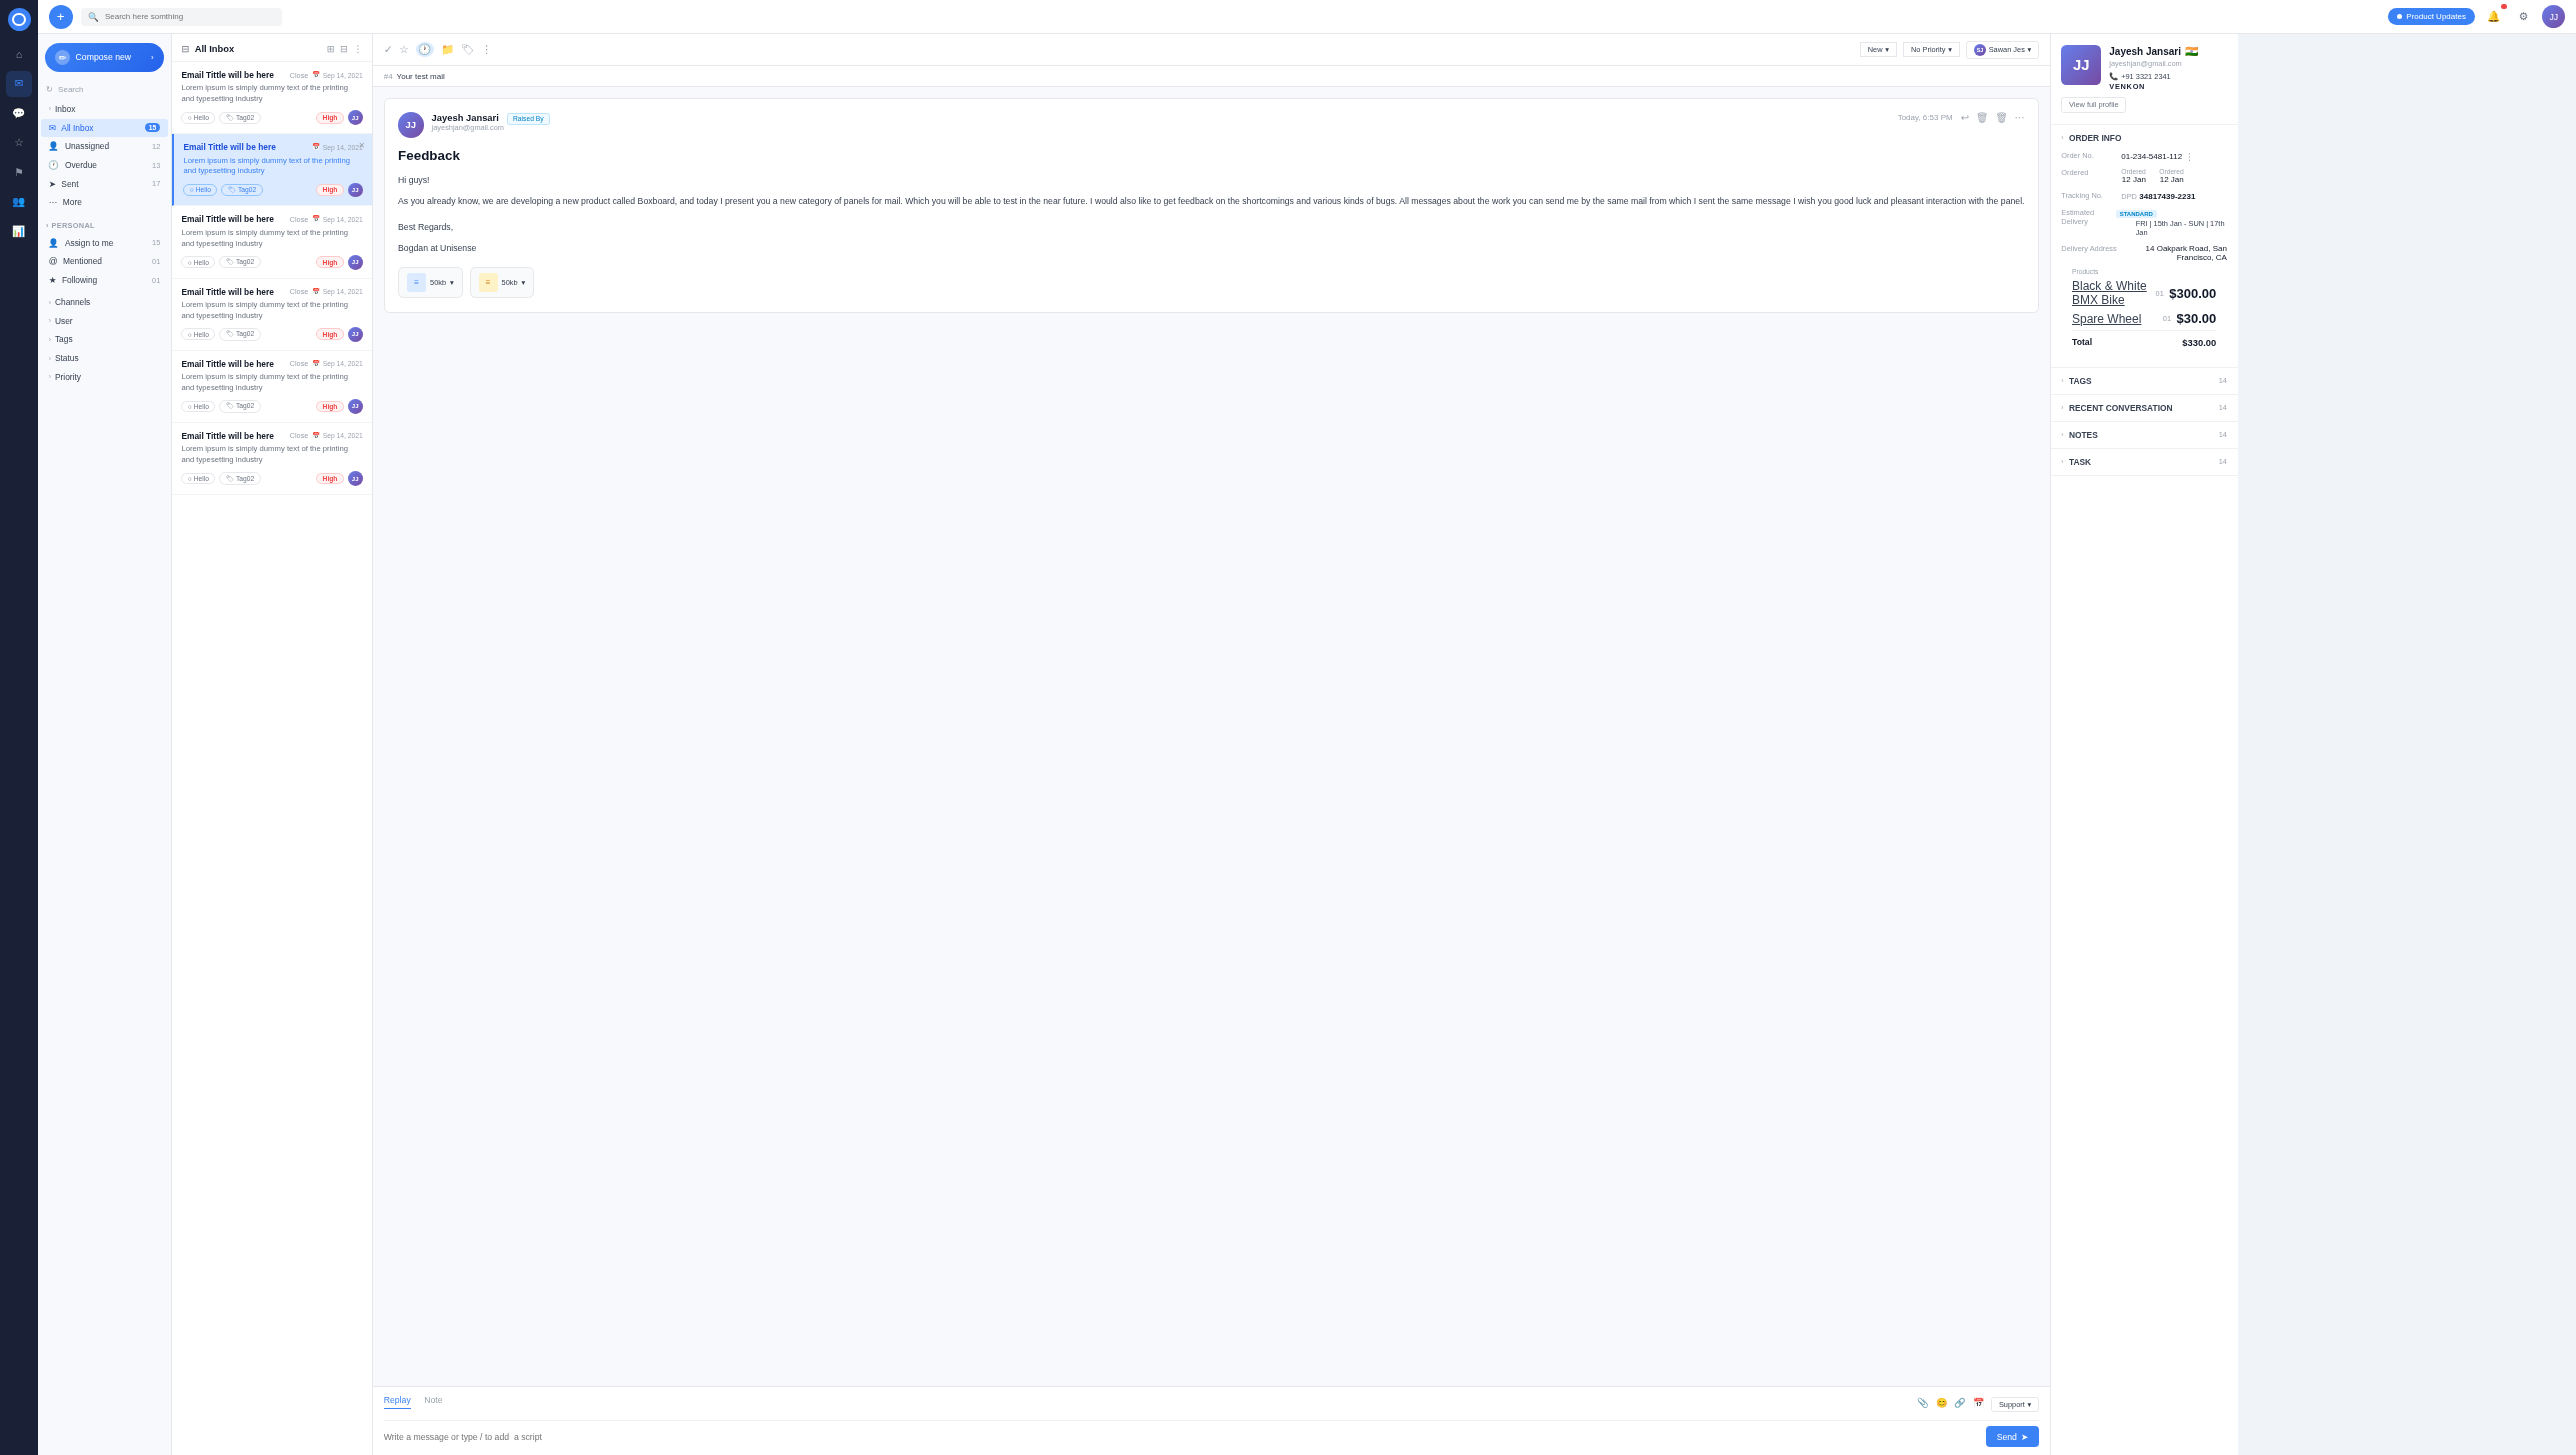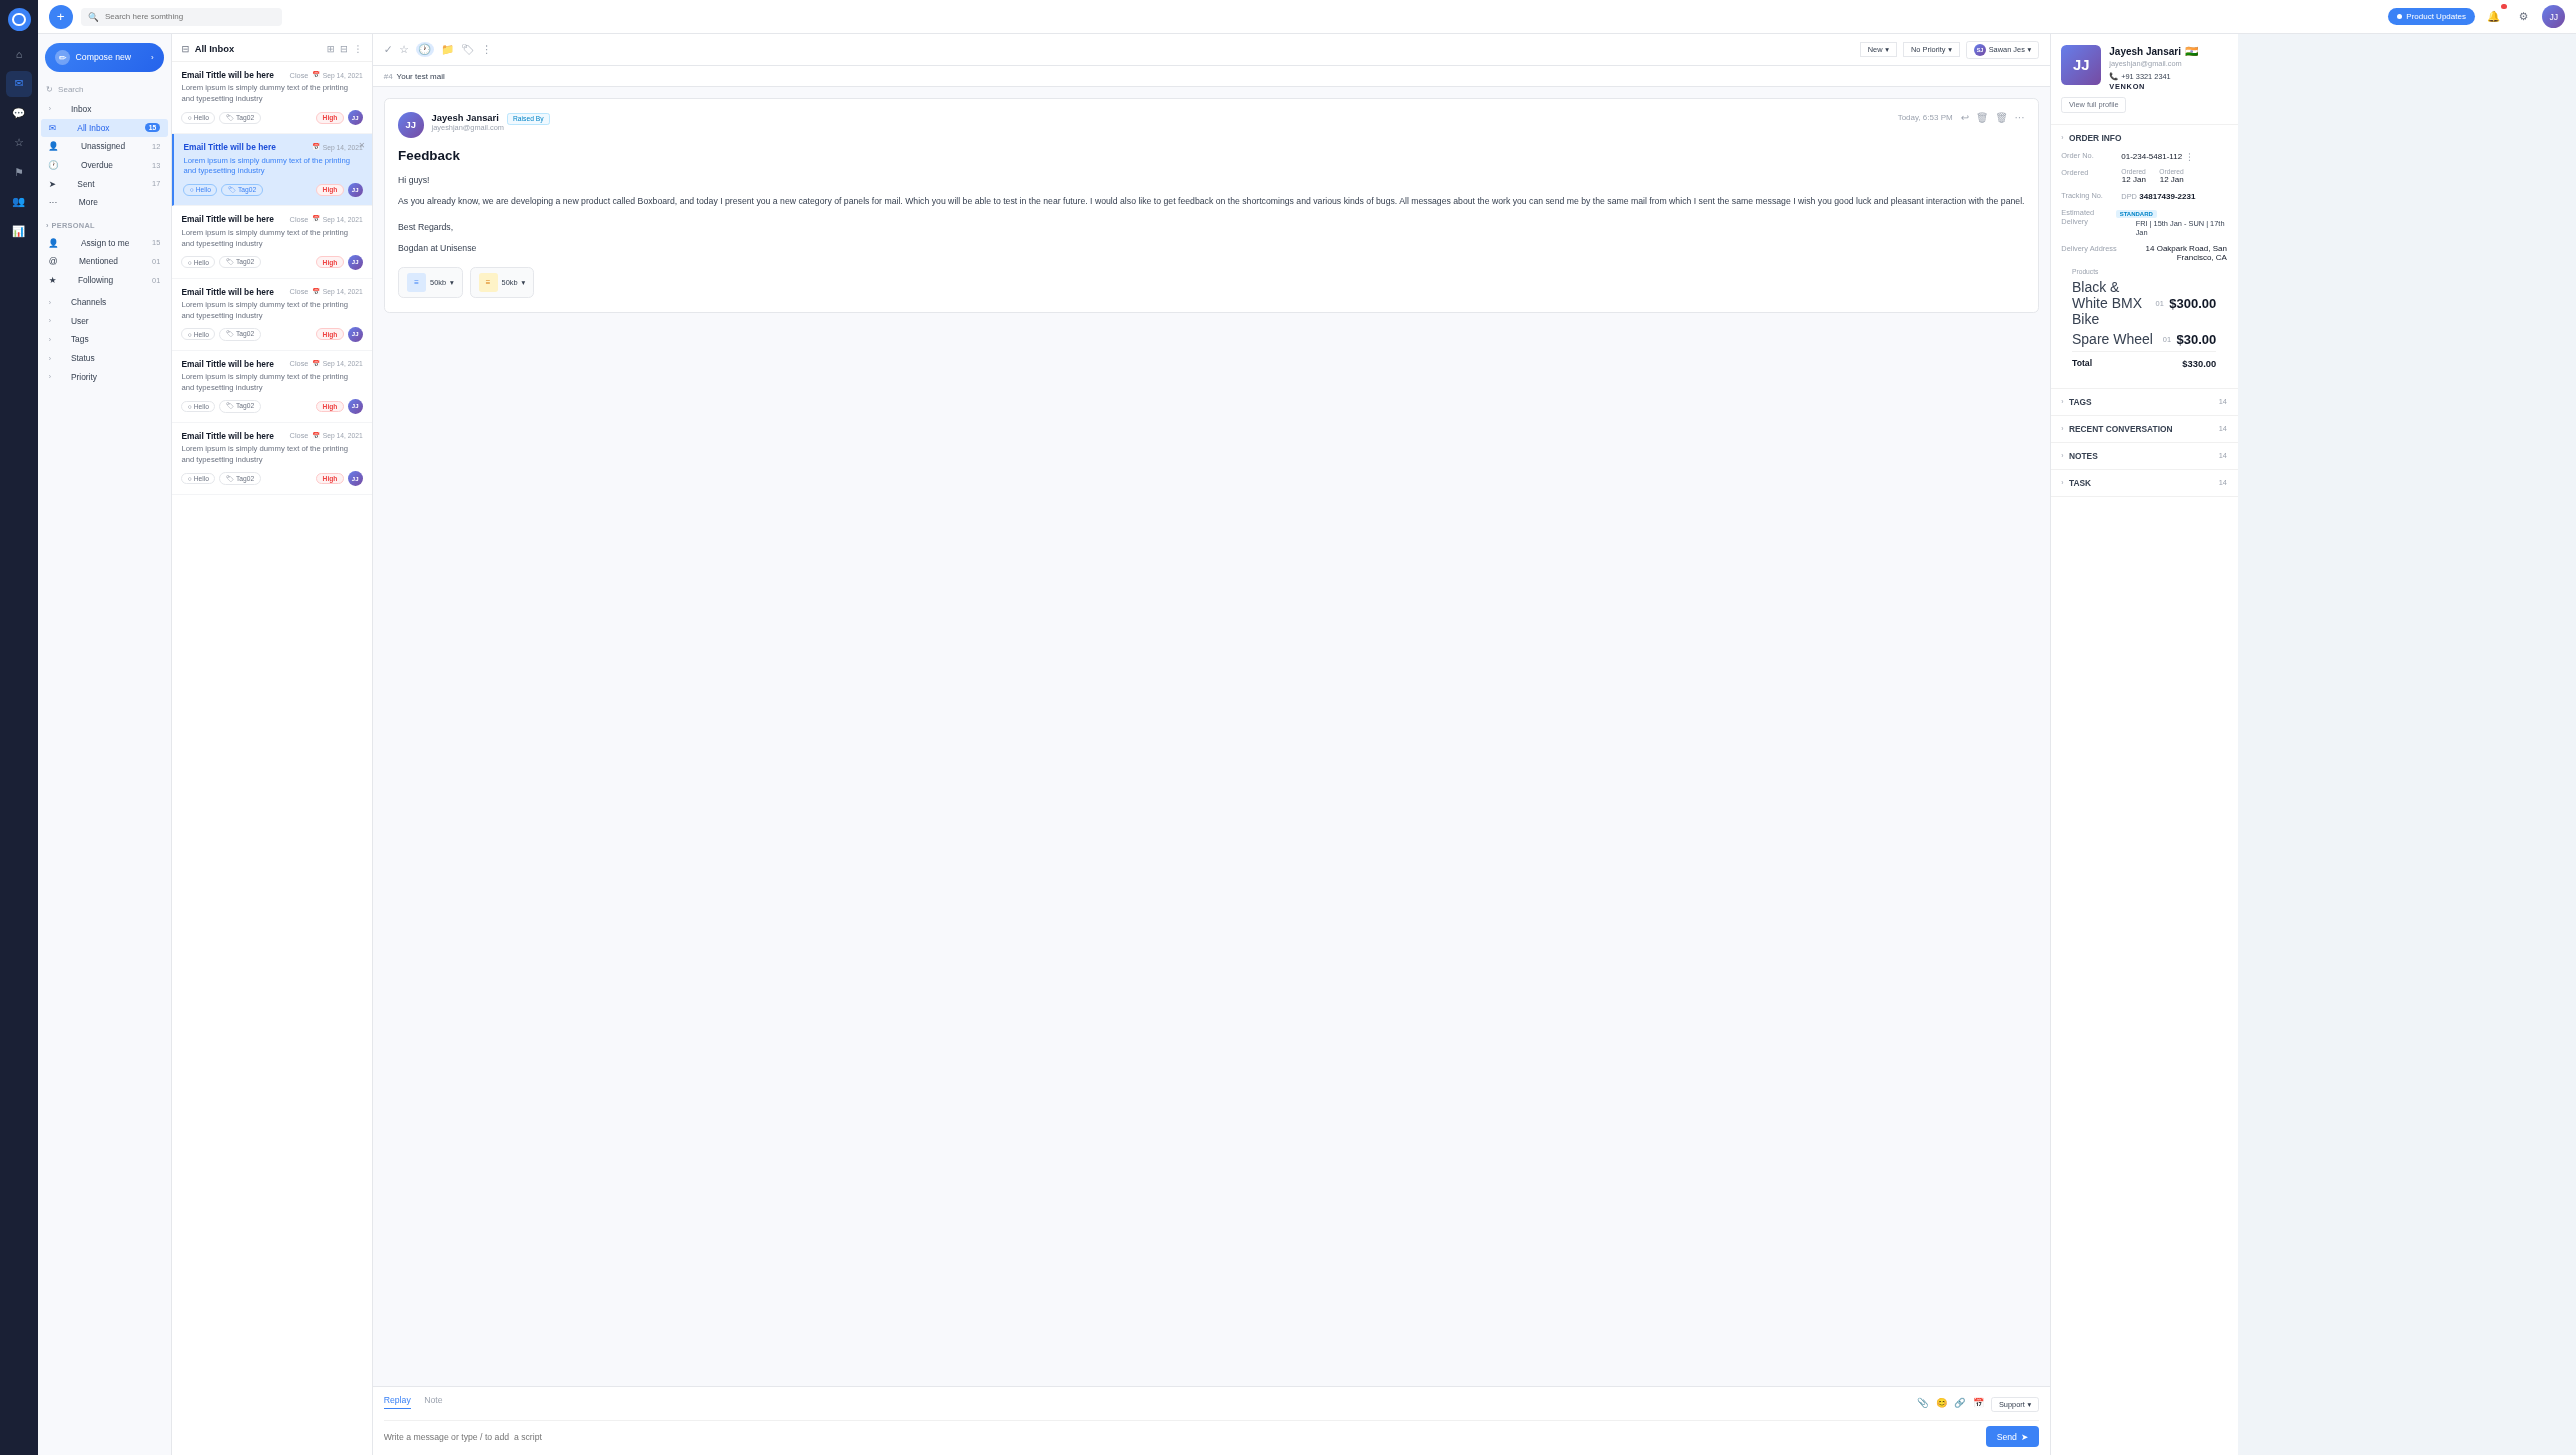--- a/index.html
+++ b/index.html
@@ -80,21 +80,20 @@
 
     .sidebar-section { padding: 1.3px 0; }
     .sidebar-item {
       display: flex; align-items: center;
       padding: 4px 8px;
       cursor: pointer;
       color: #374151;
       font-size: 8.4px;
       border-radius: 2.7px;
       margin: 0.7px 2.7px;
-      gap: 16px;
     }
     .sidebar-item.active { background: #dbeafe; color: #2563eb; }
     .sidebar-item .chevron { margin-right: 4px; font-size: 6.7px; color: #9ca3af; }
     .sidebar-item .icon { margin-right: 5.4px; font-size: 8.7px; }
     .sidebar-item .badge {
       margin-left: auto;
       background: #3b82f6;
       color: white;
       border-radius: 6.7px;
       padding: 0.7px 4px;
@@ -391,21 +390,21 @@
       padding: 1.3px 4px;
       background: #e0f2fe;
       color: #0284c7;
       border-radius: 2px;
       font-weight: 600;
     }
     .delivery-dates { font-size: 7.4px; color: #374151; margin-top: 1.3px; margin-left: 20px; }
 
     .products-section { padding: 0 10.7px 9.4px; }
     .product-row { display: flex; align-items: center; margin-bottom: 4px; }
-    .product-name { font-size: 14px; color: #374151; flex: 1; }
+    .product-name { font-size: 12px; color: #374151; flex: 1; text-decoration: underline; }
     .product-qty { font-size: 7.4px; color: #9ca3af; margin: 0 5.4px; }
     .product-price { font-size: 13px; font-weight: 600; color: #111827; }
     .total-row { display: flex; align-items: center; padding-top: 5.4px; border-top: 0.7px solid #f0f0f0; margin-top: 2.7px; }
     .total-label { font-size: 8.7px; font-weight: 700; color: #111827; flex: 1; }
     .total-amount { font-size: 9.4px; font-weight: 700; color: #111827; }
 
     
     .top-bar {
       position: fixed;
       top: 0; left: 38px; right: 0;

